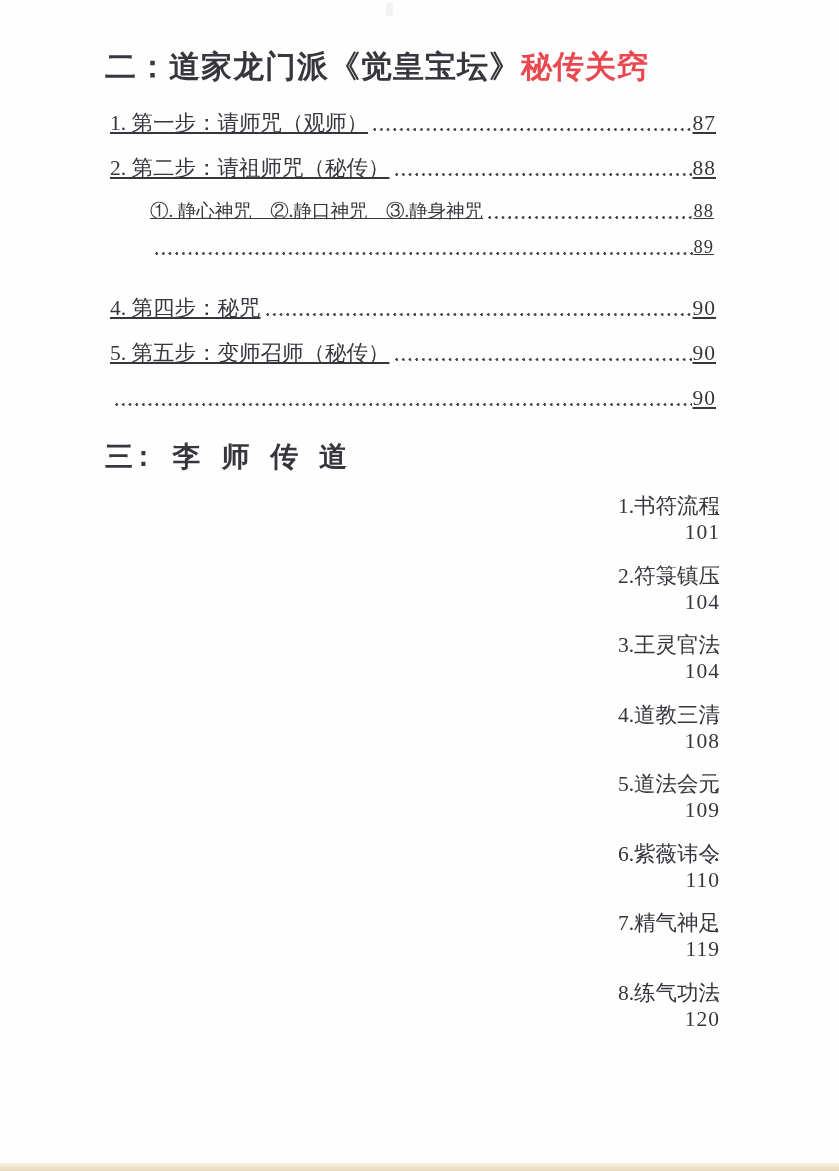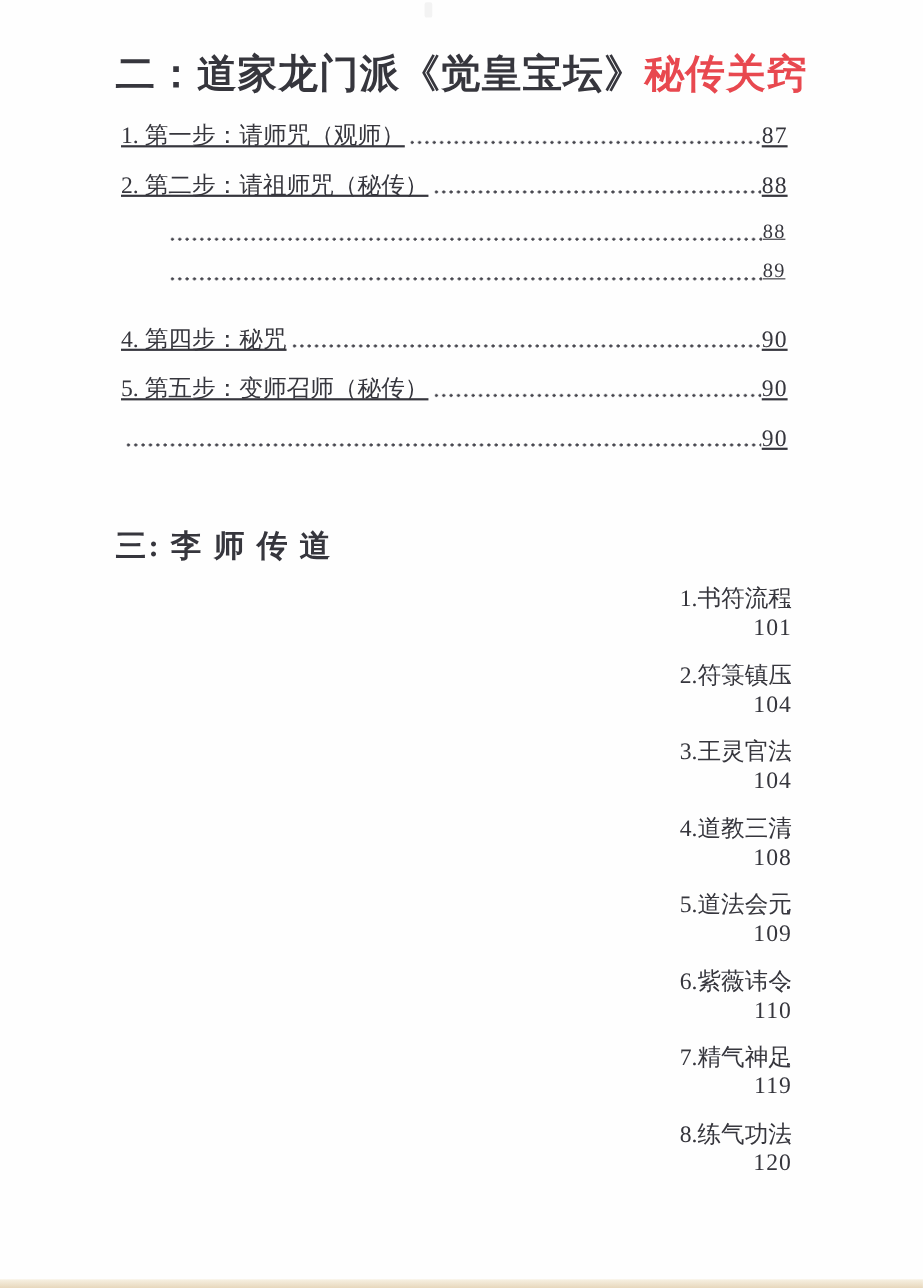--- a/index.html
+++ b/index.html
@@ -10,21 +10,21 @@
     overflow:hidden;
     font-family:"Liberation Serif", serif;
     color:#36363d;
   }
   .scan-mark {
     position:absolute; left:386px; top:2px;
     width:7px; height:14px; background:#f3f3f3; border-radius:2px;
   }
   .heading2 {
     padding-top:46px; margin:0 0 0 105px;
-    font-size:36px; line-height:42px; font-weight:700;
+    font-size:31px; line-height:42px; font-weight:700;
     letter-spacing:1px; white-space:nowrap;
   }
   .heading2 .red { color:#e8484f; }
   .toc2 { margin-top:22px;text-decoration:underline; }
   .row {
     display:flex; align-items:flex-end;
     font-size:21.5px; line-height:26px;
     white-space:nowrap;
   }
   .toc2 .row { margin-left:110px; width:606px; margin-bottom:19px; }
@@ -40,23 +40,23 @@
   .no-leader .leader::after { display:none; }
   .row.sub {
     margin-left:150px; width:564px;
     font-size:18.5px; line-height:23px;
     margin-bottom:13px;
   }
   .row.sub .leader::after { bottom:4px; }
   .row.sub1 { margin-top:13px; }
   .row.gap-top { margin-top:36px; }
   .heading3 {
-    margin:66px 0 0 105px;
+    margin:28px 0 0 105px;
     font-size:28px; line-height:40px; font-weight:700;
-    letter-spacing:2px; white-space:nowrap;
+    letter-spacing:2px; white-space:nowrap;font-family:Liberation Mono, monospace;
   }
   .toc3 { margin-top:14px; }
   .toc3 .row { margin-left:100px; width:620px; margin-bottom:17.5px;flex-direction:column; }
   .bottom-edge {
     position:absolute; left:0; right:0; bottom:0; height:8px;
     background:linear-gradient(#f7f1e3, #e7d7bb);
   }
 </style>
 </head>
 <body>
@@ -71,20 +71,21 @@
       <span class="label">1. 第一步：请师咒（观师）</span>
       <span class="leader"></span>
       <span class="pg">87</span>
     </div>
     <div class="row">
       <span class="label">2. 第二步：请祖师咒（秘传）</span>
       <span class="leader"></span>
       <span class="pg">88</span>
     </div>
     <div class="row sub sub1">
+      <span class="label">①. 静心神咒　②.静口神咒　③.静身神咒</span>
       <span class="leader"></span>
       <span class="pg">88</span>
     </div>
     <div class="row sub">
       <span class="leader"></span>
       <span class="pg">89</span>
     </div>
     <div class="row gap-top">
       <span class="label">4. 第四步：秘咒</span>
       <span class="leader"></span>

